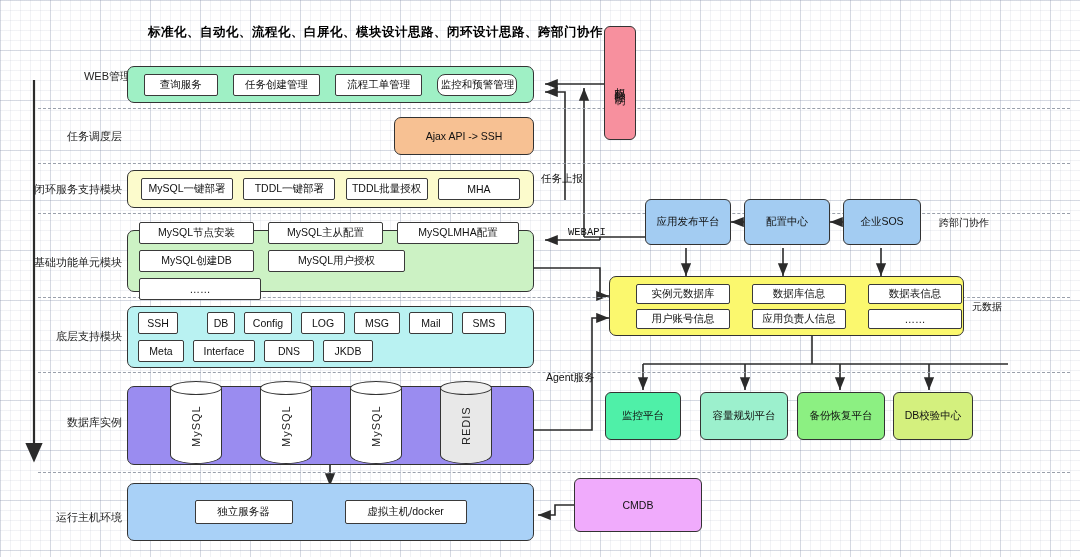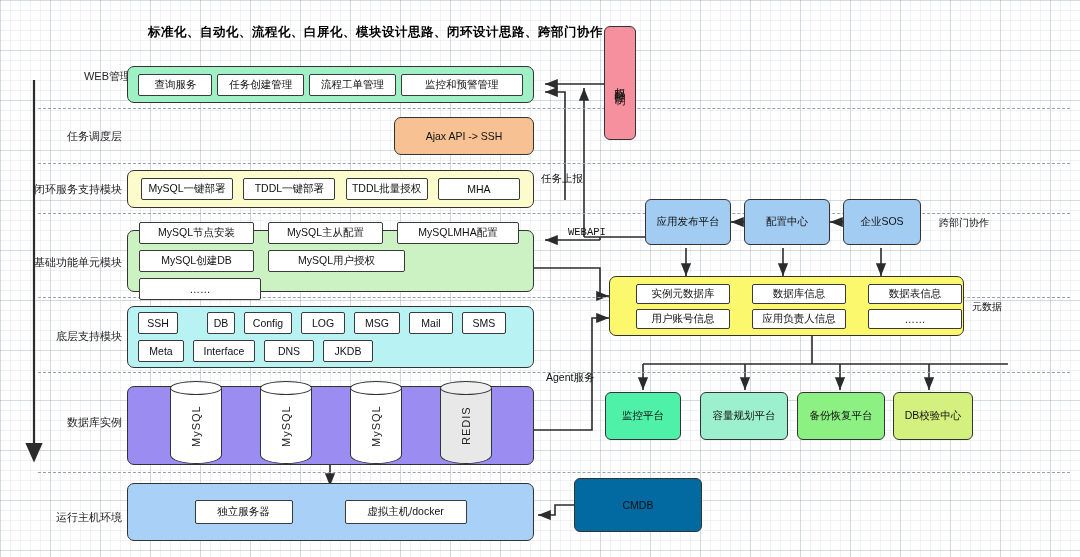--- a/index.html
+++ b/index.html
@@ -172,21 +172,21 @@
     <div class="layer-label">数据库实例</div>
   </div>
   <div class="abs" style="left:28px;top:505px;width:94px;height:24px;">
     <div class="layer-label">运行主机环境</div>
   </div>
 
   <div class="abs band" style="left:127px;top:66px;width:407px;height:37px;background:#9ff0c5;justify-content:space-around;">
     <div class="chip" style="width:74px;">查询服务</div>
     <div class="chip" style="width:87px;">任务创建管理</div>
     <div class="chip" style="width:87px;">流程工单管理</div>
-    <div class="chip" style="width:122px;">监控和预警管理</div>
+    <div class="chip" style="width:80px;border-radius:8px;">监控和预警管理</div>
   </div>
 
 
   <div class="abs band" style="left:394px;top:117px;width:140px;height:38px;background:#f7c193;justify-content:center;">
     <div class="band-text">Ajax API -&gt; SSH</div>
   </div>
 
   <div class="abs band" style="left:127px;top:170px;width:407px;height:38px;background:#fcfbcc;justify-content:space-around;">
     <div class="chip" style="width:92px;">MySQL一键部署</div>
     <div class="chip" style="width:92px;">TDDL一键部署</div>
@@ -285,17 +285,17 @@
   <div class="abs node" style="left:700px;top:392px;width:88px;height:48px;background:#9cf0cd;">
     <span>容量规划平台</span>
   </div>
   <div class="abs node" style="left:797px;top:392px;width:88px;height:48px;background:#8cf082;">
     <span>备份恢复平台</span>
   </div>
   <div class="abs node" style="left:893px;top:392px;width:80px;height:48px;background:#d4f07e;">
     <span>DB校验中心</span>
   </div>
 
-  <div class="abs node" style="left:574px;top:478px;width:128px;height:54px;background:#0369a1;">
+  <div class="abs node" style="left:574px;top:478px;width:128px;height:54px;background:#f0abfc;">
     <span>CMDB</span>
   </div>
 
 </div>
 
 </body></html>

